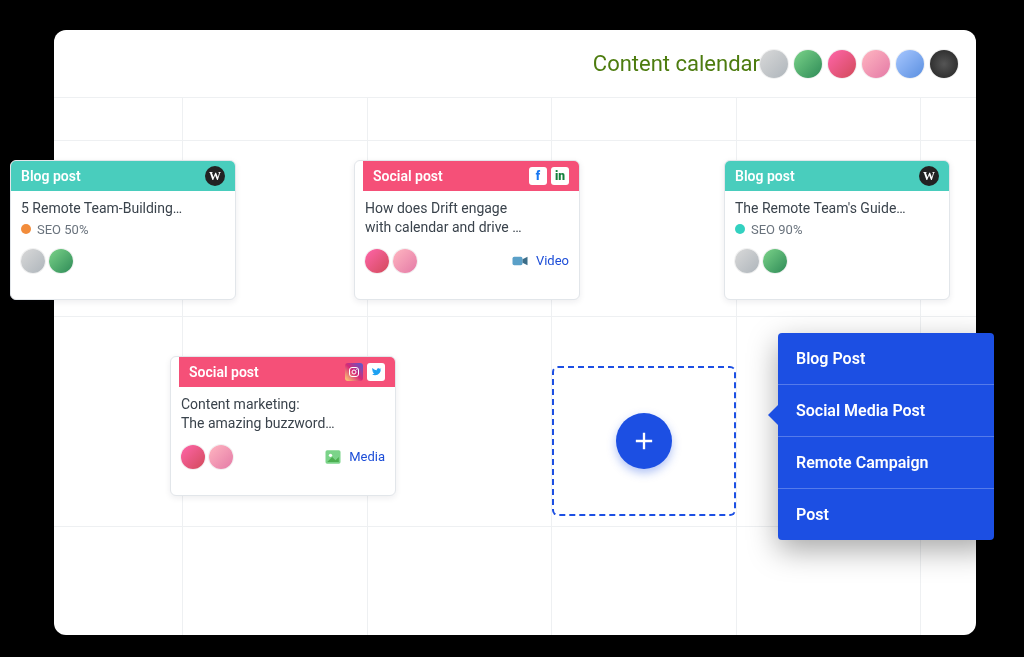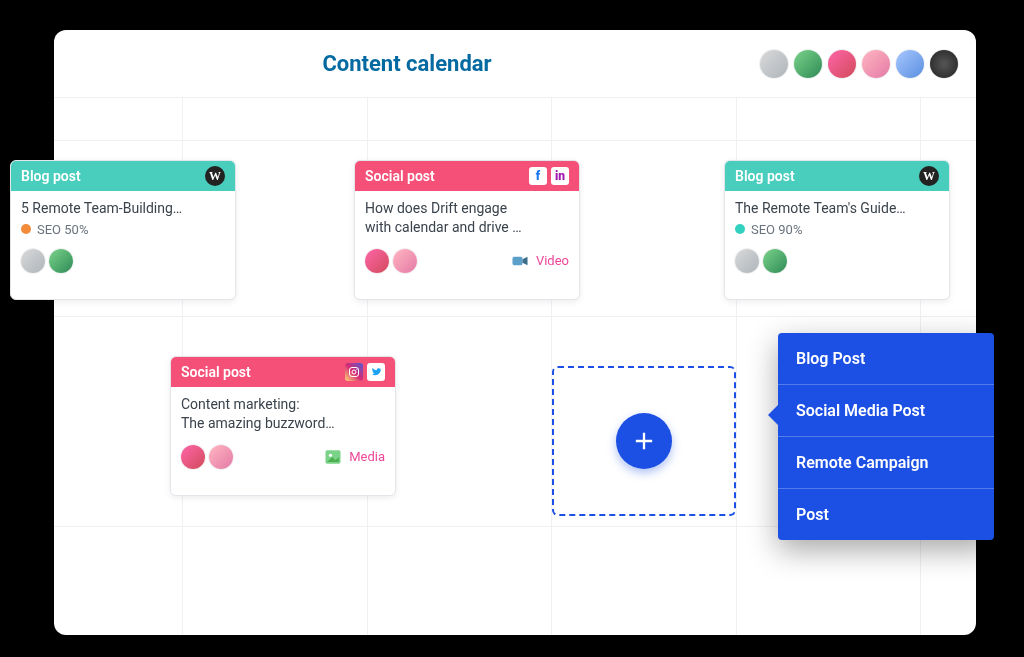--- a/index.html
+++ b/index.html
@@ -25,24 +25,24 @@
   }
 
   .header {
     height: 68px;
     display: flex;
     align-items: center;
     border-bottom: 1px solid #eef0f2;
   }
   .header .title {
     flex: 1;
-    text-align: center;
+    text-align: right;
     font-size: 22px;
-    color: #0369a1;
-    font-weight: 700;
+    color: #4d7c0f;
+    font-weight: 400;
   }
   .avatars {
     display: flex;
     gap: 6px;
     padding-right: 18px;
   }
   .avatar {
     width: 28px; height: 28px; border-radius: 50%;
     display: flex; align-items: center; justify-content: center;
     color: #fff; font-size: 12px; font-weight: 600;
@@ -77,21 +77,21 @@
     display: flex;
     align-items: center;
     padding: 0 10px;
     color: #fff;
     font-size: 14px;
     font-weight: 600;
   }
   .card-hd .label { flex: 1; }
   .card-hd .net-icons { display: flex; gap: 4px; }
   .hd-teal { background: #49CDBD; }
-  .hd-pink { background: #F55078; }
+  .hd-pink { background: #F55078; margin-left: 8px; }
 
   .card-body { padding: 8px 10px 6px; }
   .card-title {
     font-size: 14px;
     color: #3a434c;
     line-height: 1.35;
     overflow: hidden;
   }
   .seo-row {
     display: flex; align-items: center; gap: 6px;
@@ -100,29 +100,29 @@
   }
   .dot { width: 10px; height: 10px; border-radius: 50%; display: inline-block; }
 
   .card-foot {
     display: flex; align-items: center;
     padding: 6px 10px 10px;
   }
   .card-foot .assignees { display: flex; gap: 4px; flex: 1; }
   .card-foot .media {
     display: flex; align-items: center; gap: 6px;
-    font-size: 13px; color: #ec4899;
+    font-size: 13px; color: #1d4ed8;
   }
 
   .net-icon, .plat-icon, .media-icon {
     display: inline-flex; align-items: center; justify-content: center;
     border-radius: 3px;
   }
   .net-icon { width: 18px; height: 18px; background: #fff; color: #1877F2; font-weight: 900; font-size: 12px; }
-  .net-icon.li { color: #a21caf; }
+  .net-icon.li { color: #15803d; }
   .net-icon.ig { background: linear-gradient(45deg,#feda75,#d62976,#4f5bd5); color:#fff; }
   .plat-icon.wp { width: 20px; height: 20px; border-radius: 50%; background:#222; color:#fff; font-family: Georgia, serif; font-weight: 700; font-size: 12px; }
 
   .media-icon { width: 20px; height: 20px; }
 
   
   .dropzone {
     position: absolute;
     border: 2.5px dashed #1C4FE3;
     border-radius: 6px;

